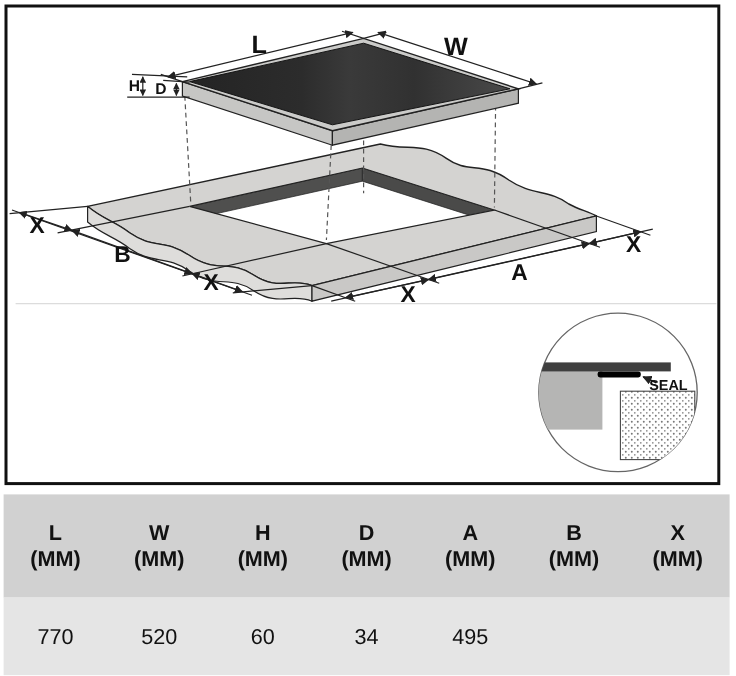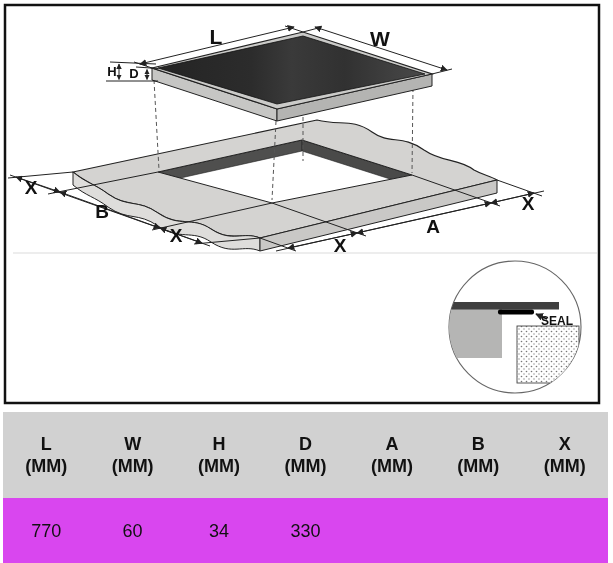--- a/index.html
+++ b/index.html
@@ -17,21 +17,21 @@
   .spec-table{position:absolute;left:3px;top:412px;width:605px;}
   .spec-header{
     display:grid;grid-template-columns:repeat(7,1fr);
     background:#d1d1d1;height:86px;align-items:center;
   }
   .spec-header .cell{
     text-align:center;font-weight:bold;font-size:18px;line-height:22px;
   }
   .spec-values{
     display:grid;grid-template-columns:repeat(7,1fr);
-    background:#d946ef;height:65px;align-items:center;
+    background:#e5e5e5;height:65px;align-items:center;
   }
   .spec-values .cell{
     text-align:center;font-size:18px;line-height:22px;font-weight:normal;
   }
 </style>
 </head>
 <body>
 
 <div class="screen">
 
@@ -188,19 +188,20 @@
         <div>B</div>
         <div>(MM)</div>
       </div>
       <div class="cell">
         <div>X</div>
         <div>(MM)</div>
       </div>
     </div>
     <div class="spec-values">
       <div class="cell">770</div>
+      <div class="cell">520</div>
       <div class="cell">60</div>
       <div class="cell">34</div>
-      <div class="cell">330</div>
+      <div class="cell">495</div>
     </div>
   </div>
 
 </div>
 
 </body></html>

